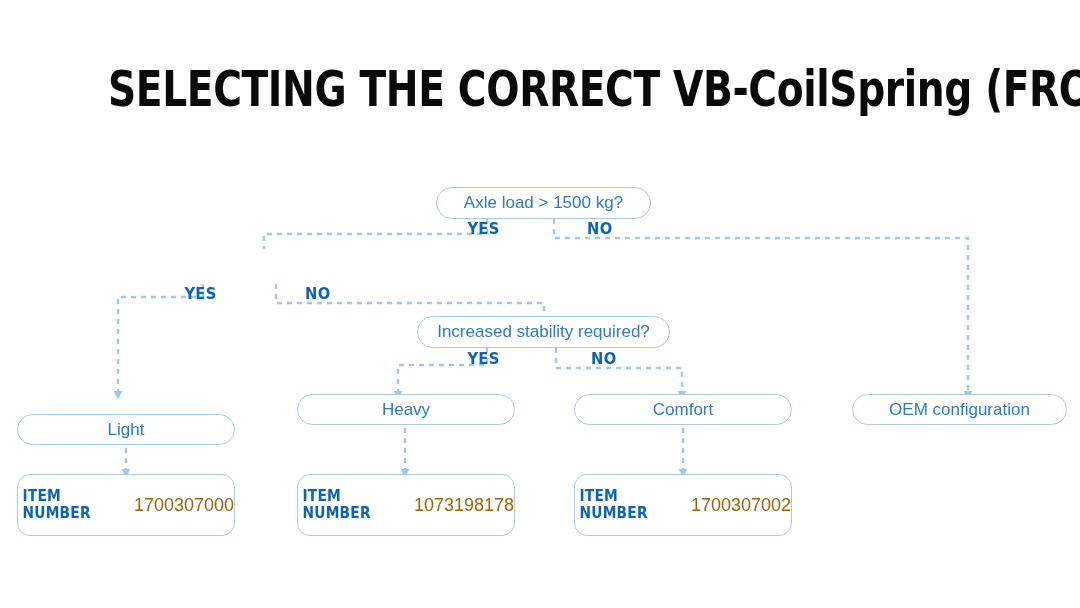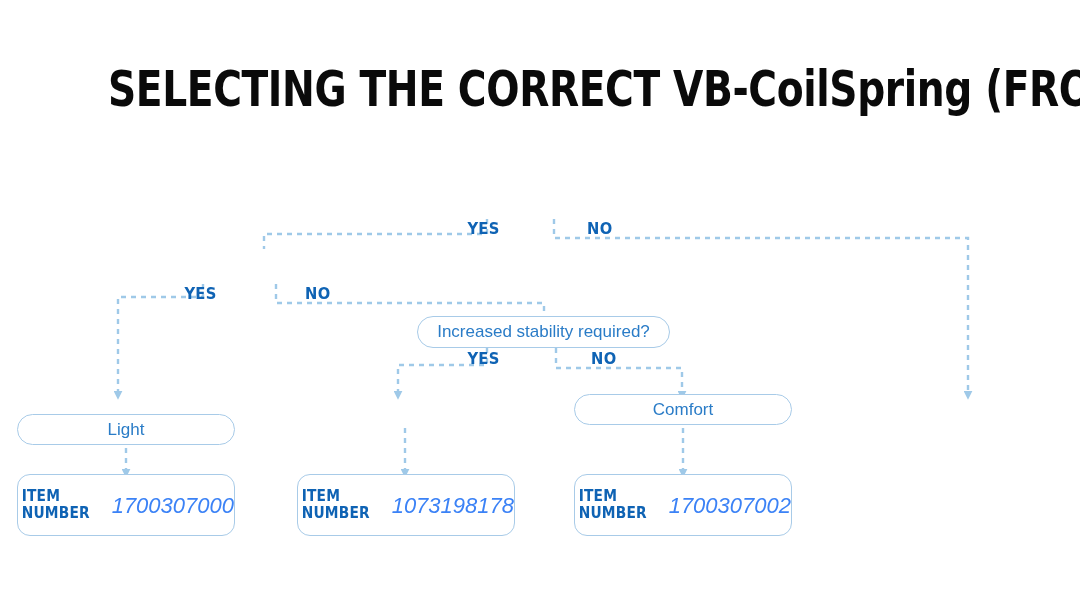--- a/index.html
+++ b/index.html
@@ -87,24 +87,23 @@
     color: #0f63b4;
     font-family: "DejaVu Sans", "Liberation Sans", sans-serif;
     font-weight: bold;
     font-size: 15px;
     line-height: 17px;
     letter-spacing: 0.2px;
     transform: scaleX(0.92);
   }
 
   .item-number {
-    color: #3b82f6;
-    font-size: 22px;
+    color: #a16207;
+    font-size: 18px;
     line-height: 21px;
-    font-style: italic;
   }
 
   
   .branch-label {
     position: absolute;
     color: #0f63b4;
     font-family: "DejaVu Sans", "Liberation Sans", sans-serif;
     font-weight: bold;
     font-size: 16px;
     line-height: 18px;
@@ -142,41 +141,50 @@
       <path d="M 556 348 L 556 368 L 682 368 L 682 392" marker-end="url(#arrowhead)"></path>
 
       <path d="M 126 428 L 126 470" marker-end="url(#arrowhead)"></path>
 
       <path d="M 405 428 L 405 470" marker-end="url(#arrowhead)"></path>
 
       <path d="M 683 428 L 683 470" marker-end="url(#arrowhead)"></path>
     </g>
   </svg>
 
+  <div class="node decision" style="left:436px; top:187px; width:215px;">
+    <span>Axle load &gt; 1500 kg?</span>
+  </div>
   <div class="branch-label" style="left:466px; top:220px;">YES</div>
   <div class="branch-label" style="left:586px; top:220px;">NO</div>
 
   <div class="branch-label" style="left:183px; top:285px;">YES</div>
   <div class="branch-label" style="left:304px; top:285px;">NO</div>
 
   <div class="node decision" style="left:417px; top:316px; width:253px;text-align:center;">
     <span>Increased stability required?</span>
   </div>
   <div class="branch-label" style="left:466px; top:350px;">YES</div>
   <div class="branch-label" style="left:590px; top:350px;">NO</div>
 
   <div class="node result" style="left:17px; top:394px; width:218px;margin-top:20px;">
     <span>Light</span>
   </div>
 
+  <div class="node result" style="left:297px; top:394px; width:218px;">
+    <span>Heavy</span>
+  </div>
 
   <div class="node result" style="left:574px; top:394px; width:218px;">
     <span>Comfort</span>
   </div>
 
+  <div class="node result" style="left:852px; top:394px; width:215px;">
+    <span>OEM configuration</span>
+  </div>
 
   <div class="node itembox" style="left:17px; top:474px; width:218px;">
     <div class="item-caption">ITEM NUMBER</div>
     <div class="item-number">1700307000</div>
   </div>
 
   <div class="node itembox" style="left:297px; top:474px; width:218px;">
     <div class="item-caption">ITEM NUMBER</div>
     <div class="item-number">1073198178</div>
   </div>

